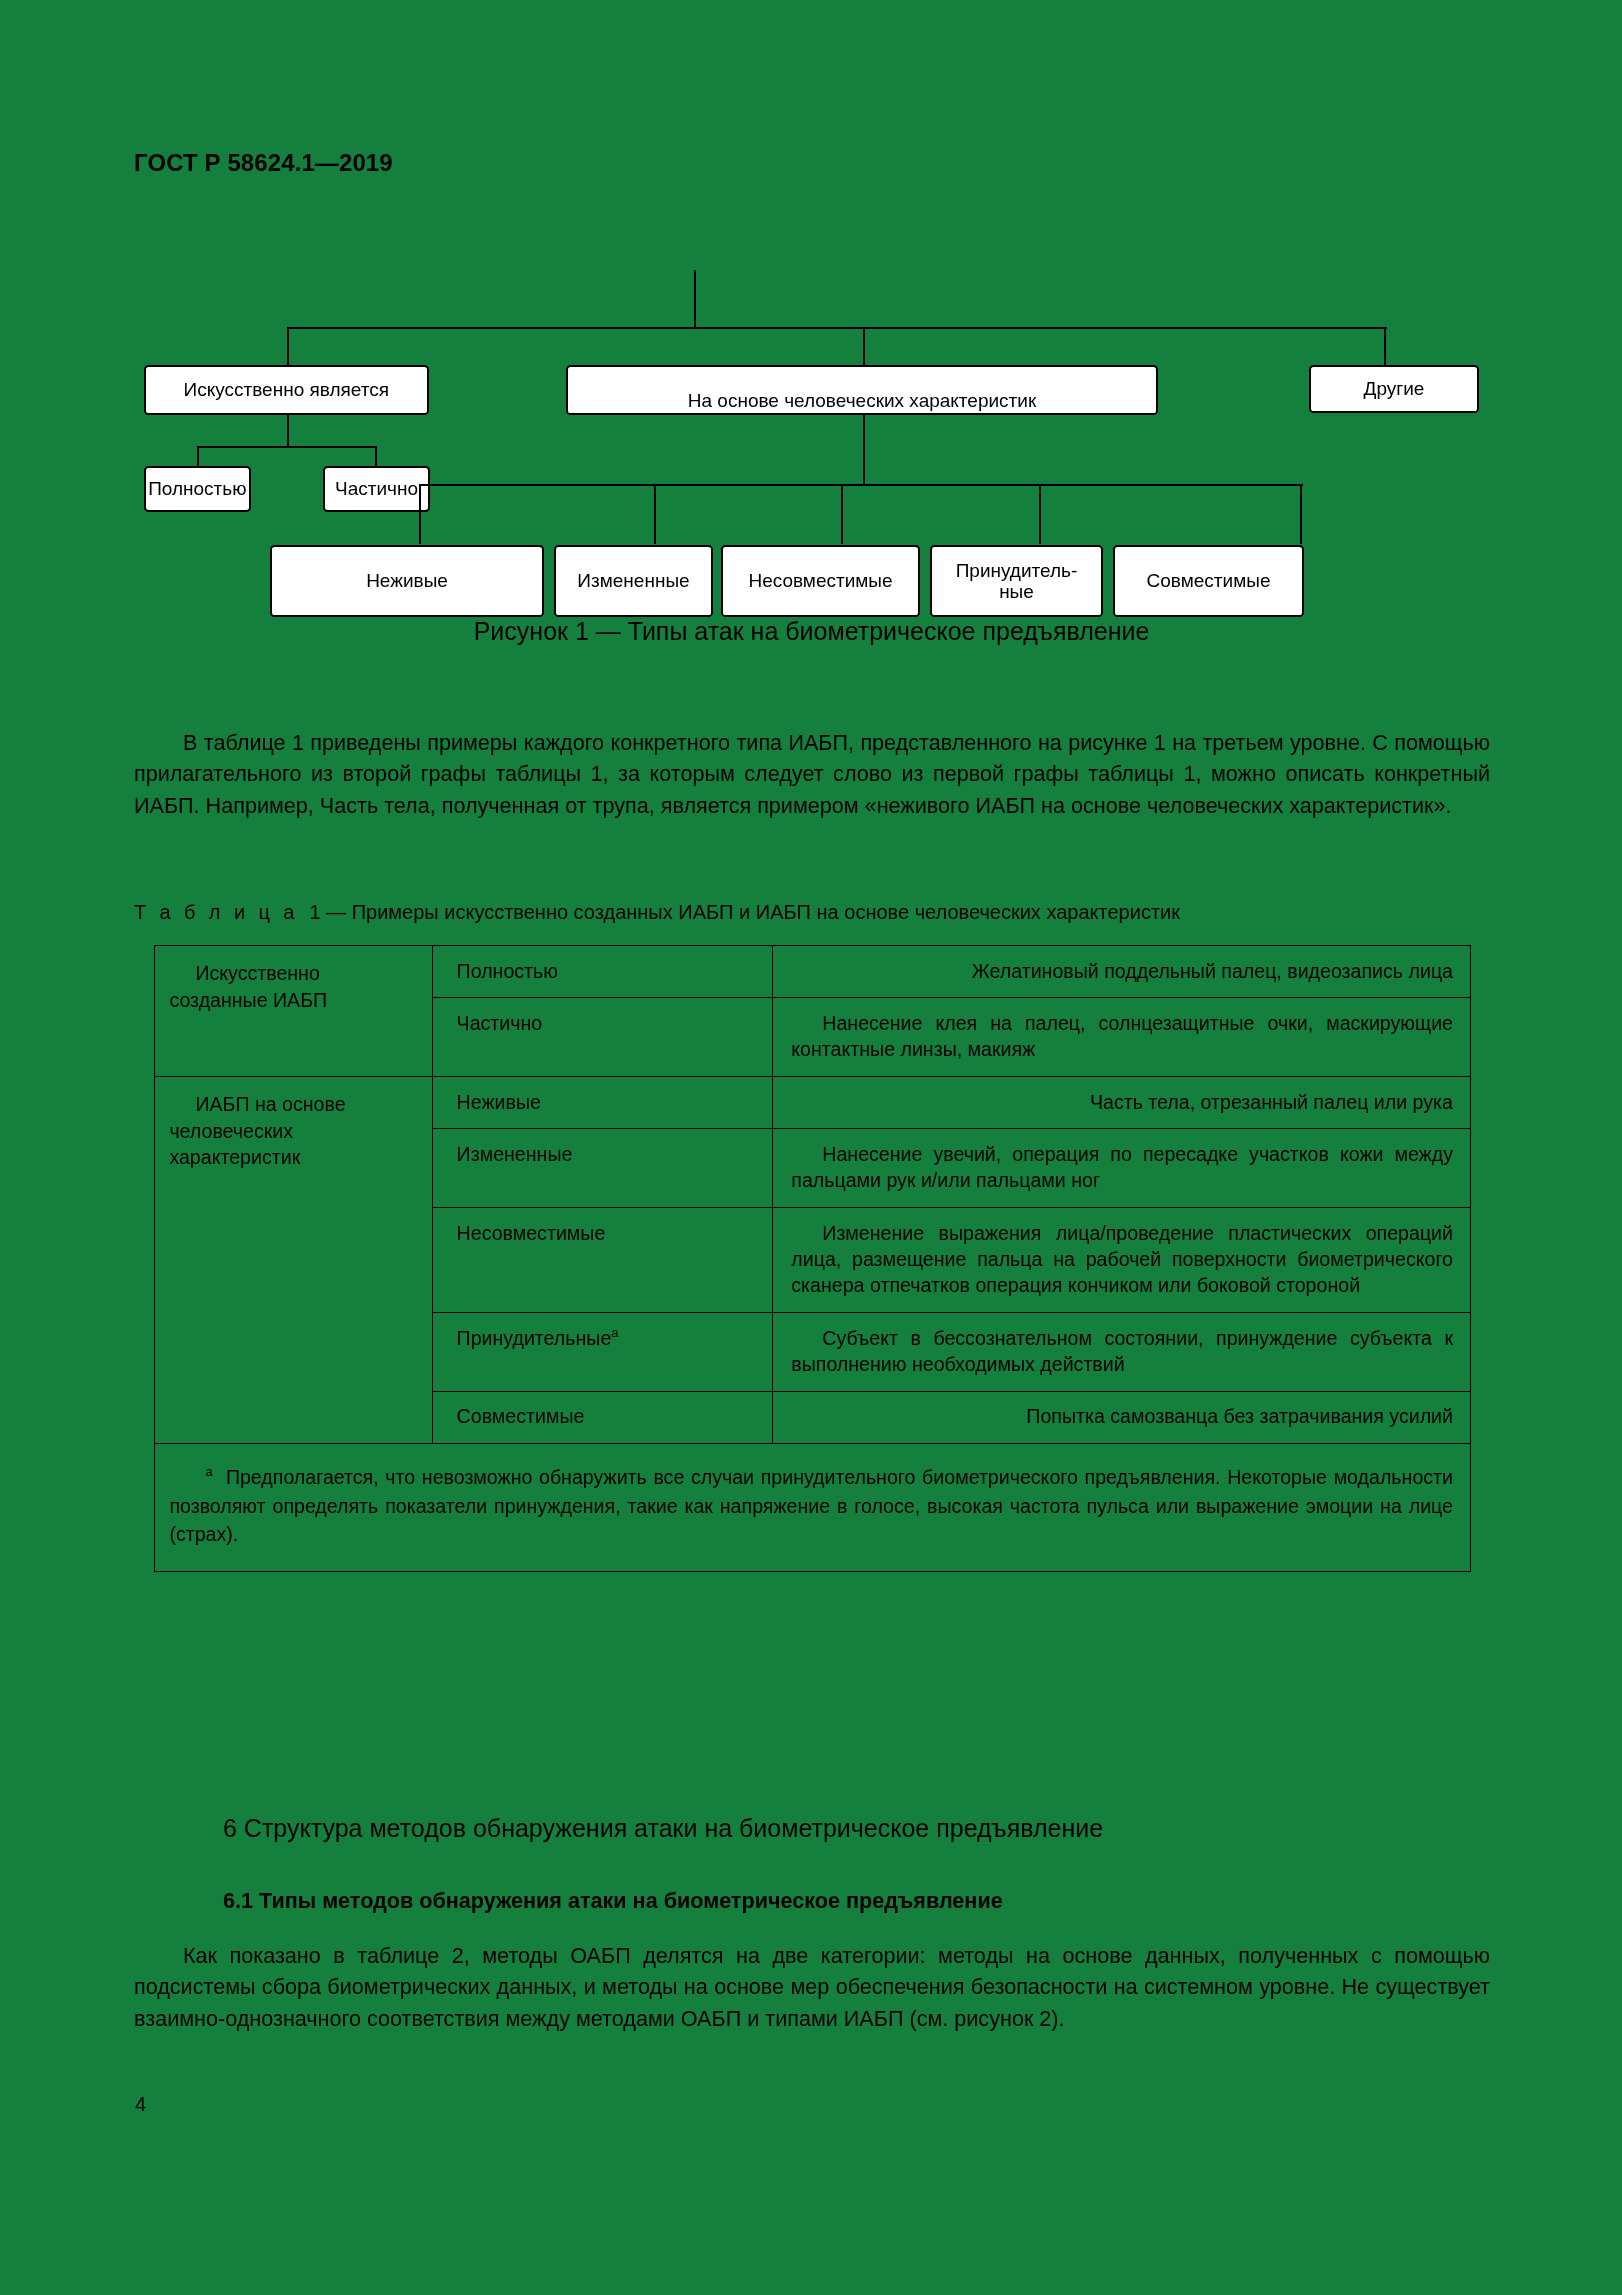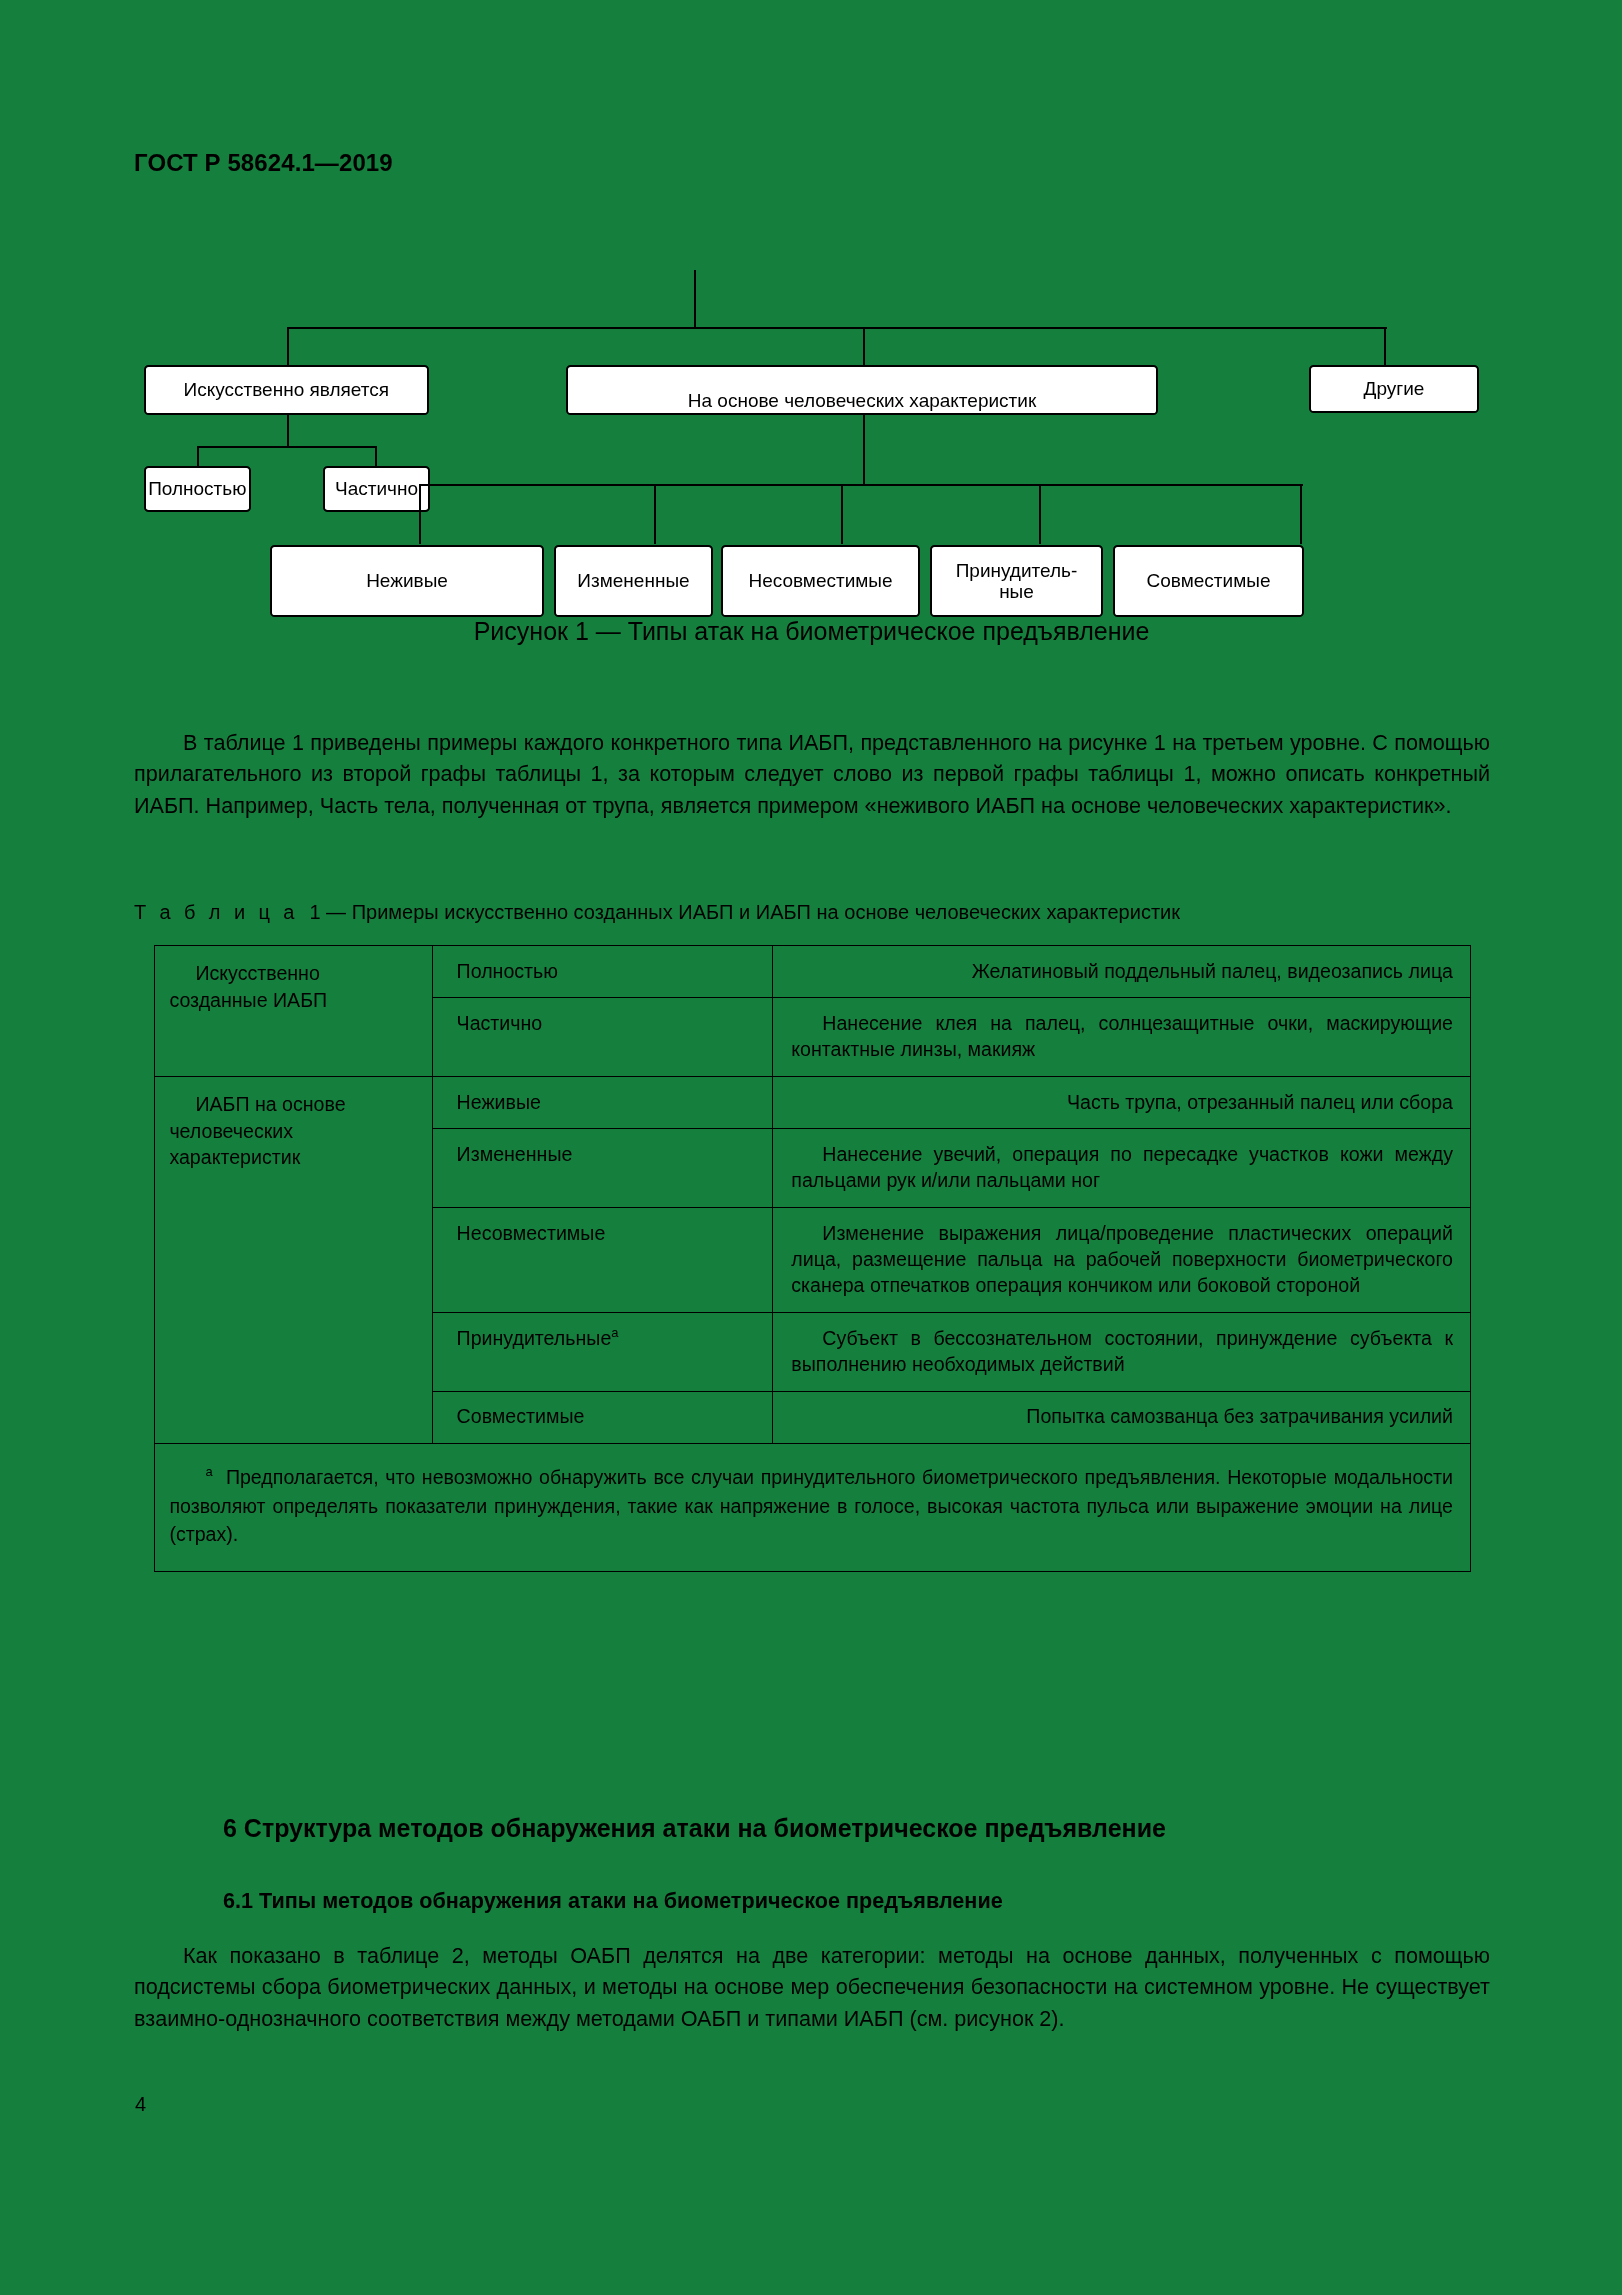--- a/index.html
+++ b/index.html
@@ -133,21 +133,21 @@
     line-height: 1.45;
   }
   .sup { font-size: 0.66em; vertical-align: super; line-height: 0; }
 
   
   .h1 {
     position: absolute;
     left: 223px;
     top: 1814px;
     font-size: 25px;
-    font-weight: bold;
+    font-weight: normal;
     white-space: nowrap;
   }
   .h2 {
     position: absolute;
     left: 223px;
     top: 1888px;
     font-size: 21.6px;
     font-weight: bold;
     white-space: nowrap;
   }
@@ -248,21 +248,21 @@
         <td class="ex center">Желатиновый поддельный палец, видеозапись лица</td>
       </tr>
       <tr>
         <td class="kind">Частично</td>
         <td class="ex">Нанесение клея на палец, солнцезащитные очки, маскирующие контактные линзы, макияж</td>
       </tr>
 
       <tr>
         <td class="cat" rowspan="5">ИАБП на основе человеческих характеристик</td>
         <td class="kind">Неживые</td>
-        <td class="ex center">Часть трупа, отрезанный палец или сбора</td>
+        <td class="ex center">Часть тела, отрезанный палец или рука</td>
       </tr>
       <tr>
         <td class="kind">Измененные</td>
         <td class="ex">Нанесение увечий, операция по пересадке участков кожи между пальцами рук и/или пальцами ног</td>
       </tr>
       <tr>
         <td class="kind">Несовместимые</td>
         <td class="ex">Изменение выражения лица/проведение пластических операций лица, размещение пальца на рабочей поверхности биометрического сканера отпечатков операция кончиком или боковой стороной</td>
       </tr>
       <tr>

